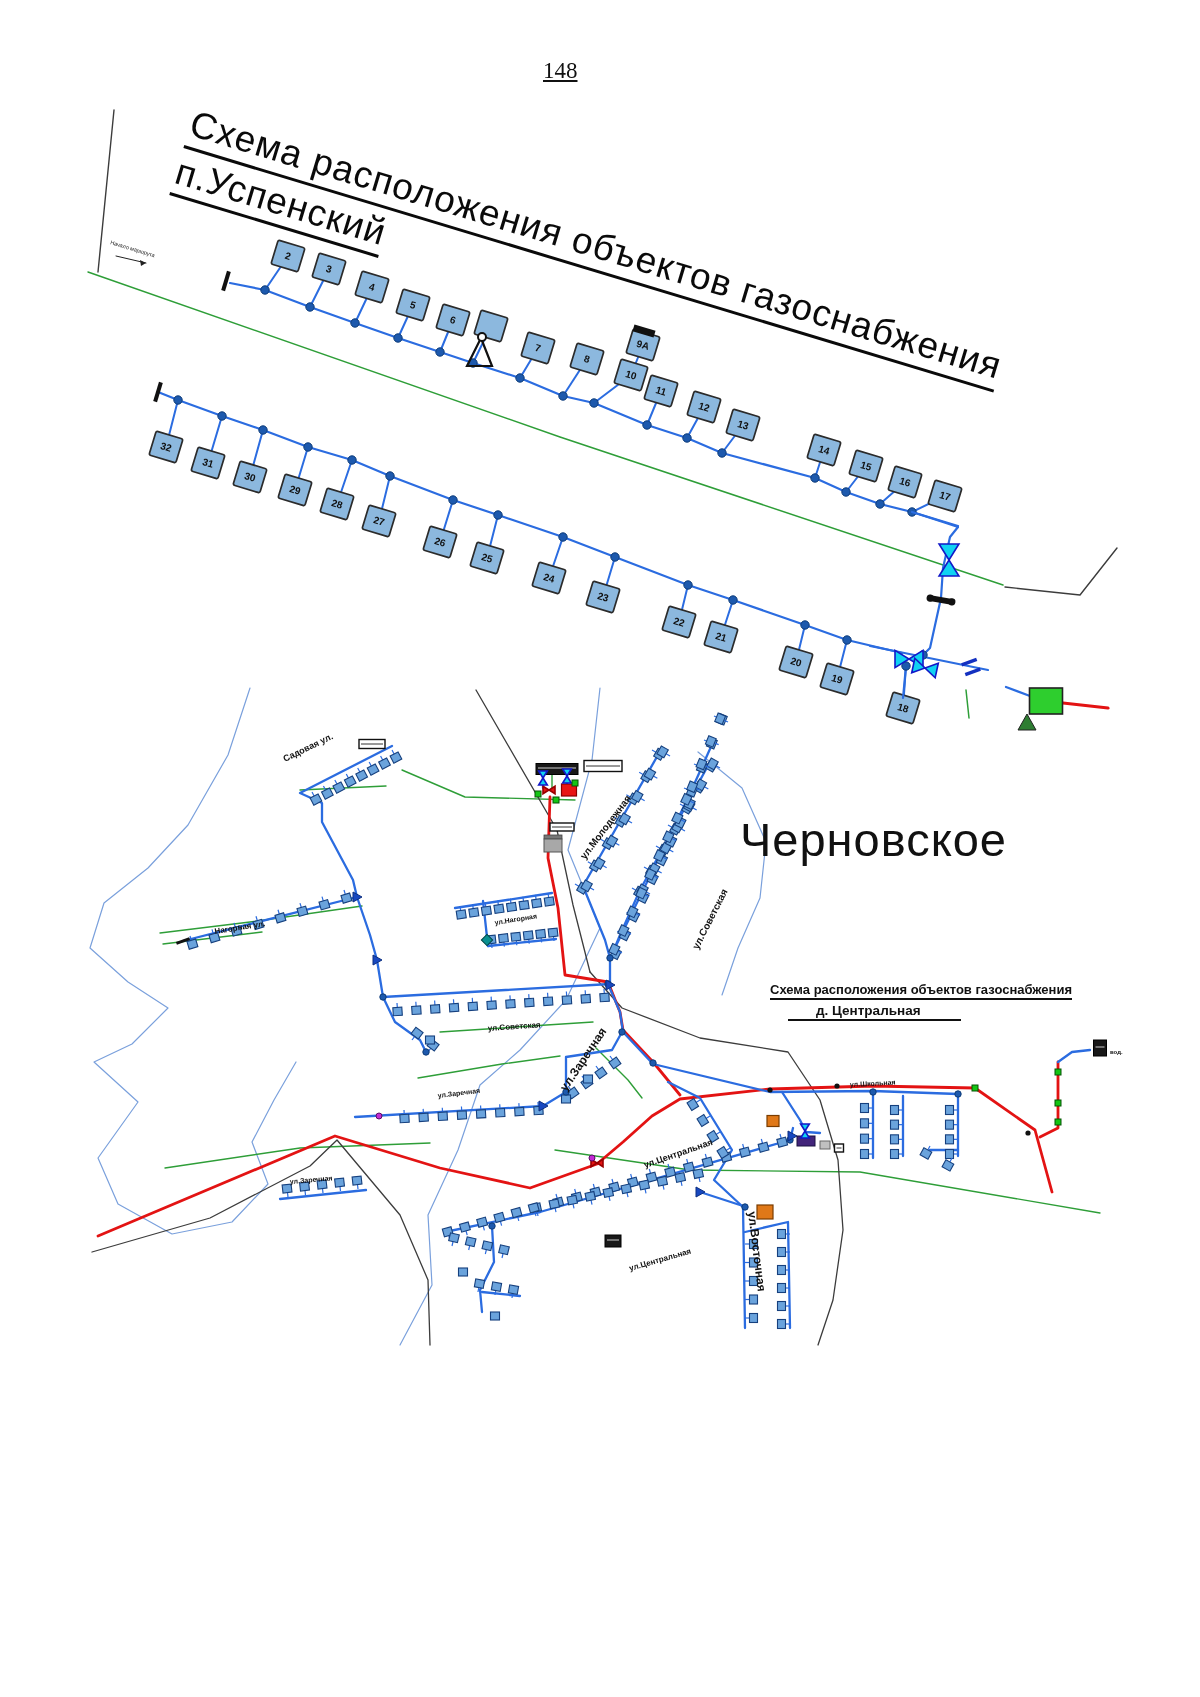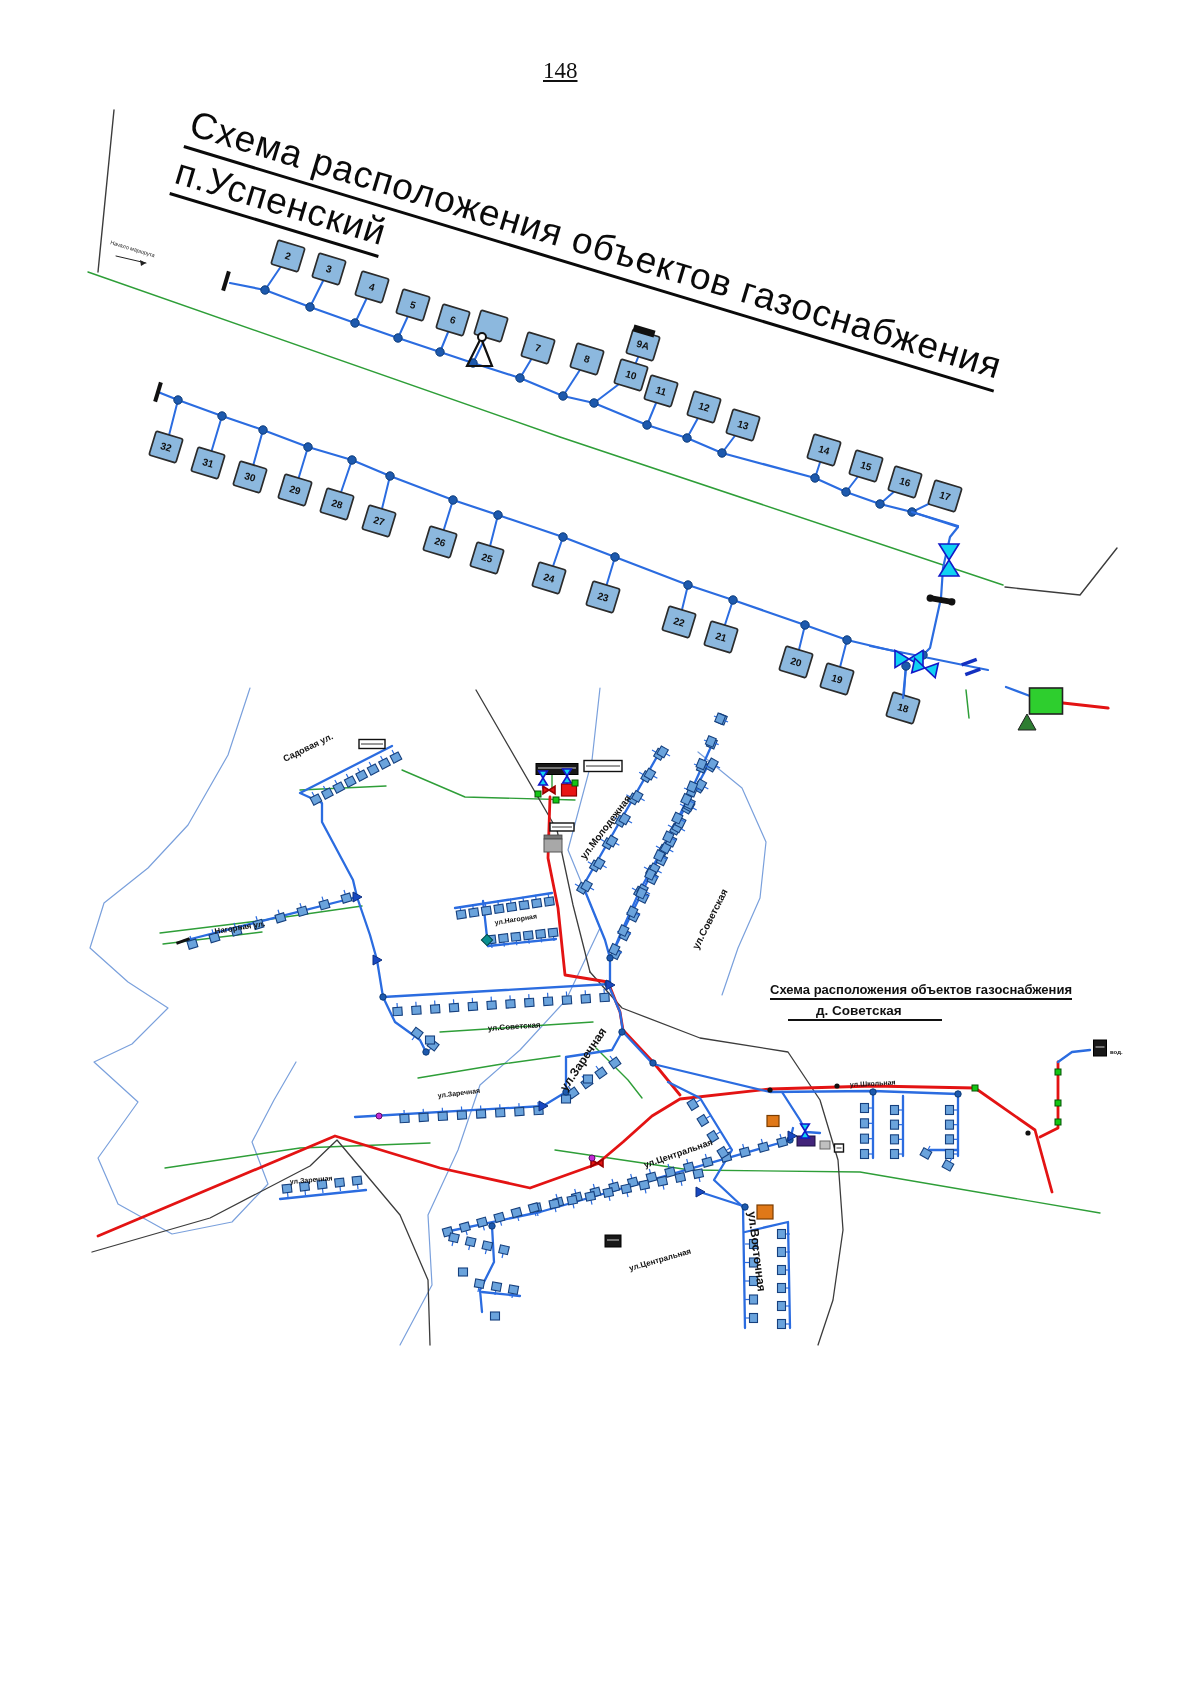--- a/index.html
+++ b/index.html
@@ -721,19 +721,20 @@
       </g>
     </svg>
 
   <div class="page-number">148</div>
 
   <div class="top-title">
     <span class="t1">Схема расположения объектов газоснабжения</span><br>
     <span class="t2">п.Успенский</span>
   </div>
 
+  <div class="map-title">Черновское</div>
 
   <div class="map-subtitle">
     <span class="s1">Схема расположения объектов газоснабжения</span><br>
-    <span class="s2">д. Советская</span>
+    <span class="s2">д. Центральная</span>
   </div>
 
 </div>
 
 </body></html>

